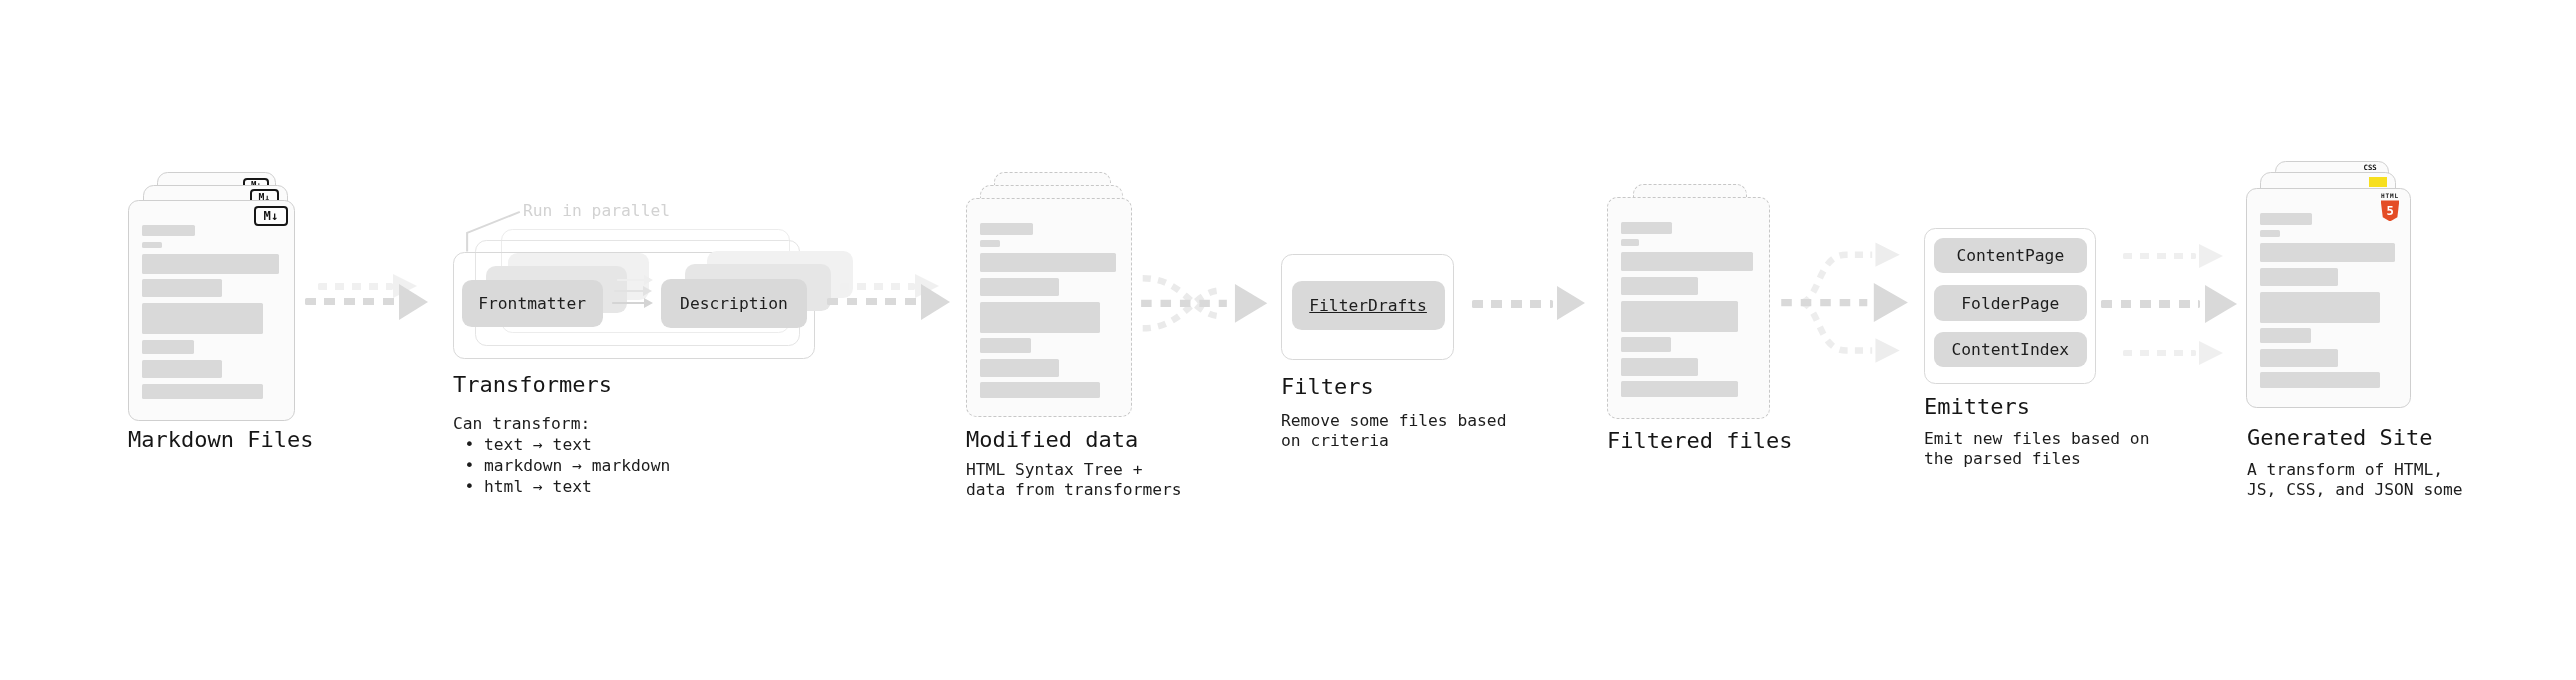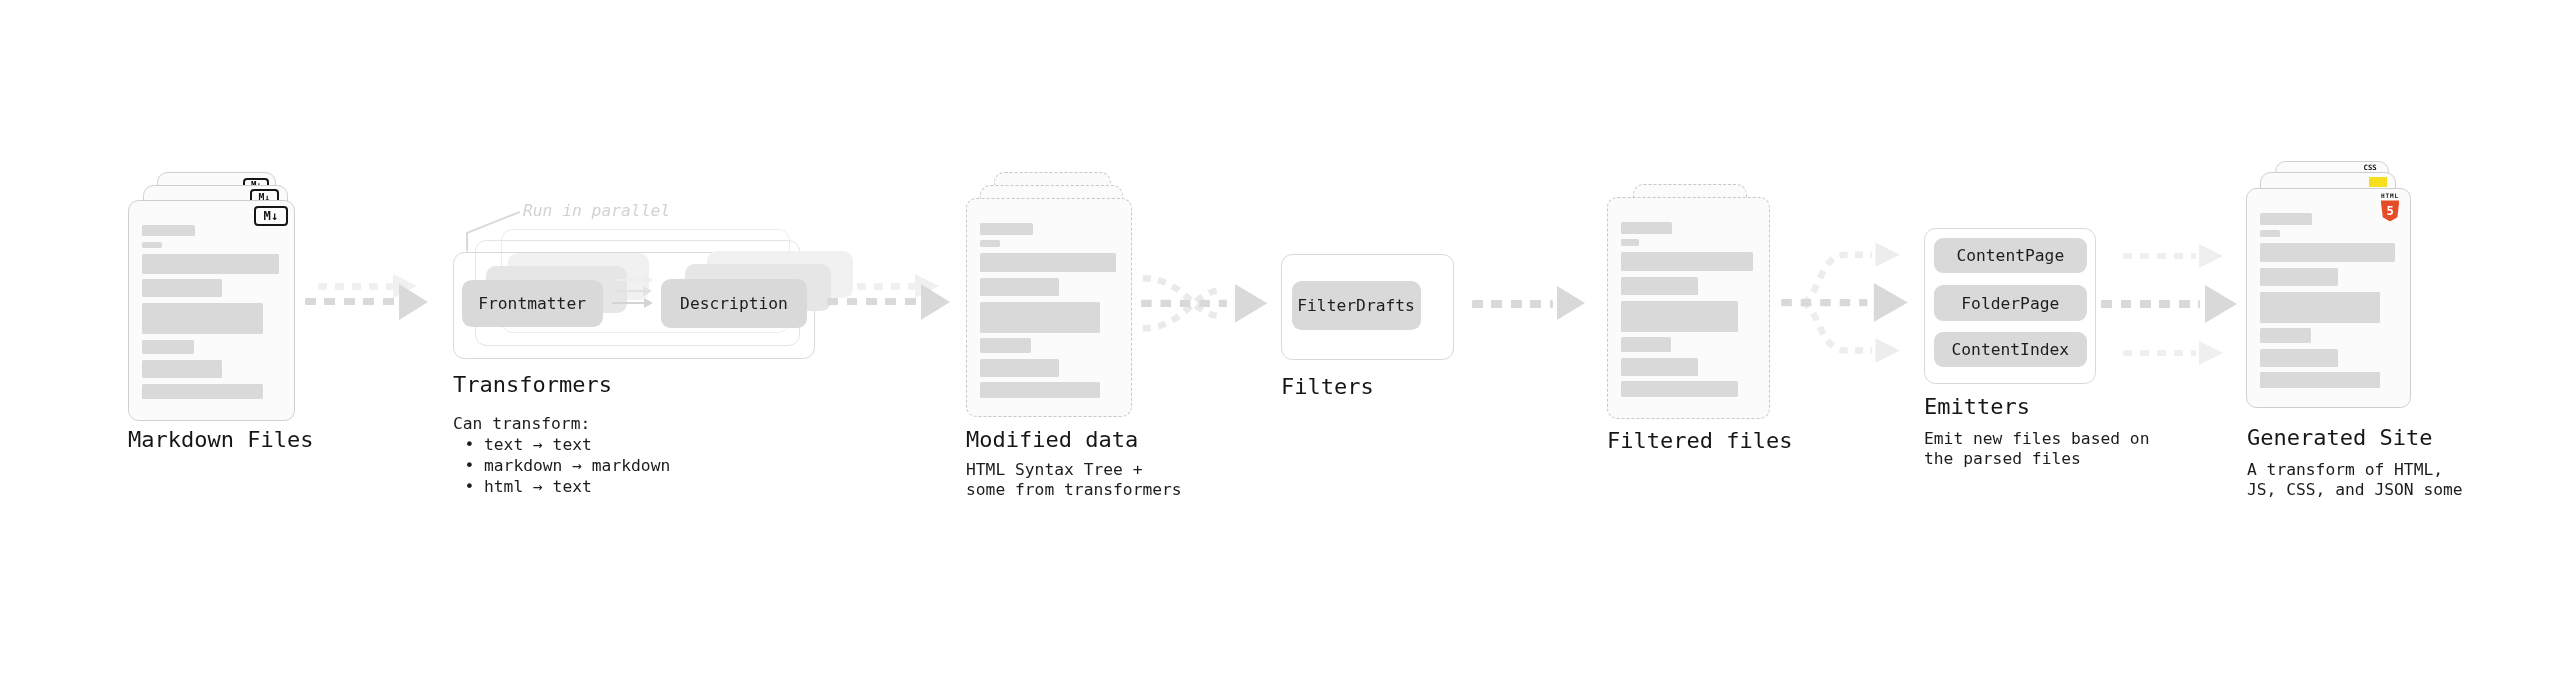--- a/index.html
+++ b/index.html
@@ -99,21 +99,21 @@
   <div class="title" style="left:128px;top:426px;">Markdown Files</div>
 
   <div class="abs" style="left:302px;top:265px;width:138px;height:77px;">
     <div class="dash thin" style="left:16.3px;top:18px;width:75px;"></div>
     <div class="head ghost" style="left:91px;top:9px;"></div>
     <div class="dash" style="--c:#d9d9d9;left:3.3px;top:33px;width:91px;"></div>
     <div class="head big" style="left:97px;top:18.7px;"></div>
   </div>
 
   <div class="abs" style="left:451px;top:199px;width:382px;height:163px;">
-    <div class="note" style="left:72px;top:1.6px;font-style:italic;">Run in parallel</div>
+    <div class="note" style="left:72px;top:1.6px;">Run in parallel</div>
     <svg class="abs" style="left:8.1px;top:6.5px;" width="73" height="49" viewBox="0 0 90 60">
       <polyline points="75,7 10,33 10,56" fill="none" stroke="#d9d9d9" stroke-width="2.5"></polyline>
     </svg>
     <div class="orect back" style="left:50px;top:30px;width:289px;height:104px;"></div>
     <div class="orect mid" style="left:23.6px;top:41px;width:325px;height:106px;"></div>
     <div class="orect" style="left:2.4px;top:53px;width:362px;height:107px;"></div>
 
     <div class="chip g2" style="left:57px;top:54px;width:141px;height:47px;"></div>
     <div class="chip g1" style="left:35px;top:67px;width:141px;height:47px;"></div>
     <div class="chip" style="left:10.6px;top:81px;width:141px;height:47px;">Frontmatter</div>
@@ -153,35 +153,39 @@
           <div class="sk" style="width: 87%; height: 31px;"></div>
           <div class="sk" style="width: 37%; height: 14.6px;"></div>
           <div class="sk" style="width: 57%; height: 18px;"></div>
           <div class="sk" style="width: 87%; height: 15.4px;"></div>
         </div>
     </div>
   </div>
   <div class="title" style="left:966px;top:426px;">Modified data</div>
   <div class="desc" style="left:966px;top:460px;">
     <div>HTML Syntax Tree +</div>
-    <div>some from transformers</div>
+    <div>data from transformers</div>
   </div>
 
   <svg class="abs" style="left:1136px;top:258px;" width="138" height="93" viewBox="0 0 170 115">
     <path d="M 8 25 C 60 25, 70 72, 105 72" fill="none" stroke="#eaeaea" stroke-width="8" stroke-dasharray="10 9"></path>
     <path d="M 8 87 C 60 87, 70 40, 105 40" fill="none" stroke="#eaeaea" stroke-width="8" stroke-dasharray="10 9"></path>
     <line x1="6" y1="56" x2="112" y2="56" stroke="#d9d9d9" stroke-width="9" stroke-dasharray="13 11"></line>
     <polygon points="122,32 122,80 162,56" fill="#d9d9d9"></polygon>
   </svg>
 
   <div class="abs" style="left:1281px;top:254px;width:179px;height:114px;">
     <div class="orect filled" style="left:0;top:0;width:173px;height:106px;"></div>
-    <div class="chip" style="left:10.6px;top:27px;width:129px;height:49px;">FilterDrafts</div>
+    <div class="chip" style="left:10.6px;top:27px;width:153px;height:49px;text-decoration:underline;">FilterDrafts</div>
   </div>
   <div class="title" style="left:1281px;top:373px;">Filters</div>
+  <div class="desc" style="left:1281px;top:411px;">
+    <div>Remove some files based</div>
+    <div>on criteria</div>
+  </div>
 
   <div class="abs" style="left:1469px;top:284px;width:130px;height:41px;">
     <div class="dash" style="--c:#d9d9d9;left:3.3px;top:16.3px;width:81px;"></div>
     <div class="head med" style="left:88px;top:2.4px;"></div>
   </div>
 
   <div class="abs" style="left:1605px;top:167px;width:211px;height:293px;">
     <div class="card dashed" style="left:28px;top:17px;width:114px;height:57px;"></div>
     <div class="card dashed" style="left:1.6px;top:30px;width:163px;height:222px;">
       <div class="skeleton">

